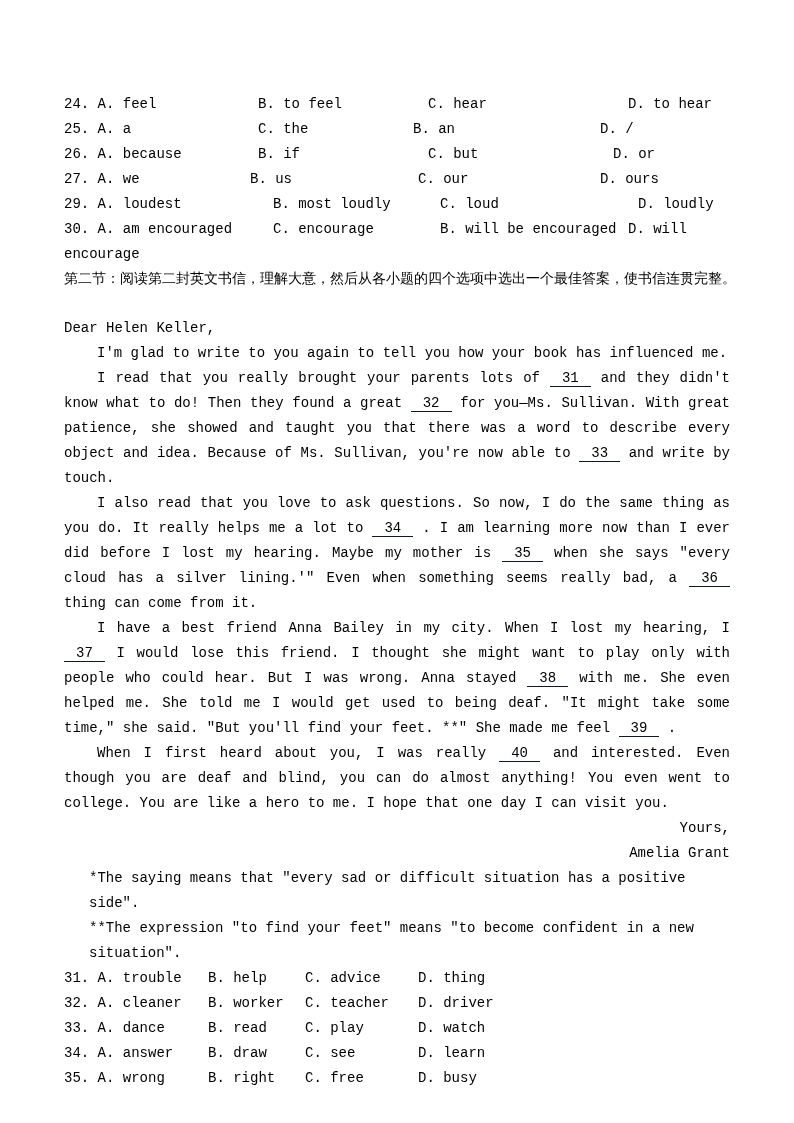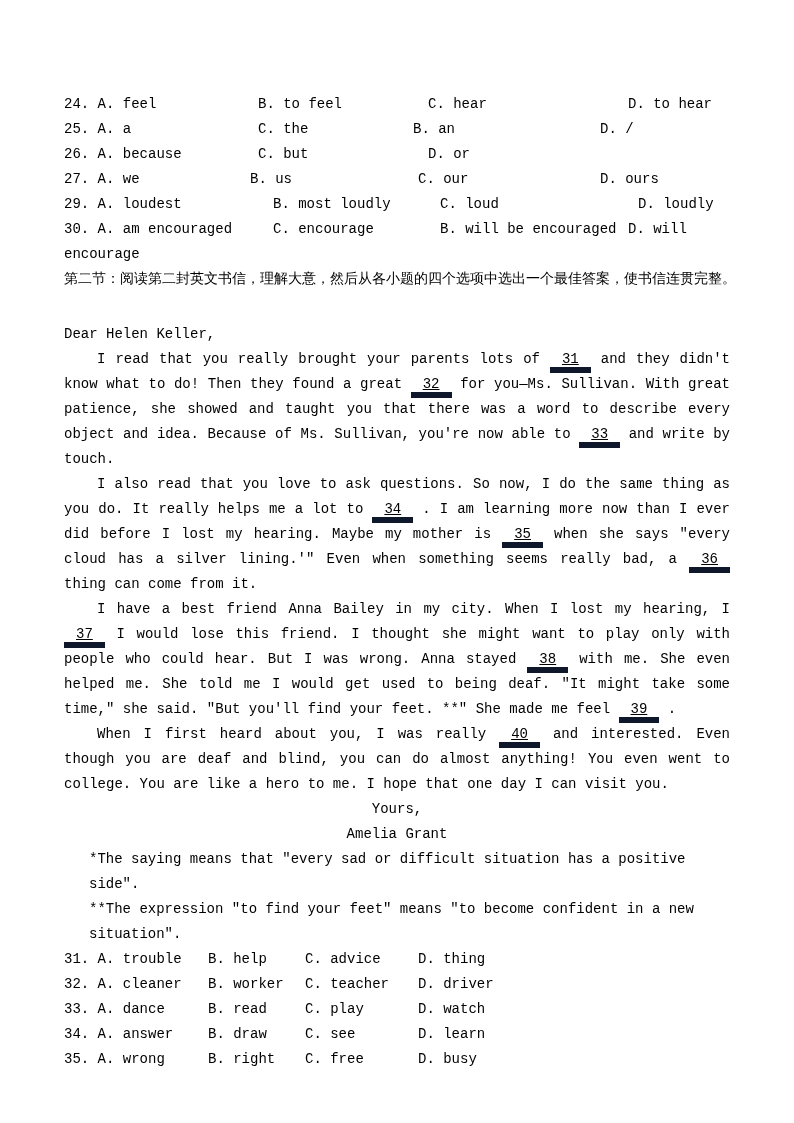--- a/index.html
+++ b/index.html
@@ -15,29 +15,28 @@
   #q-top .q:nth-child(1) .q-row{grid-template-columns:194px 170px 200px 1fr}
   #q-top .q:nth-child(2) .q-row{grid-template-columns:194px 155px 187px 1fr}
   #q-top .q:nth-child(3) .q-row{grid-template-columns:194px 170px 185px 1fr}
   #q-top .q:nth-child(4) .q-row{grid-template-columns:186px 168px 182px 1fr}
   #q-top .q:nth-child(5) .q-row{grid-template-columns:209px 167px 198px 1fr}
   #q-top .q:nth-child(6) .q-row{grid-template-columns:209px 167px 188px 1fr}
   #q-top .q:nth-child(7) .q-row{grid-template-columns:209px 182px 183px 1fr}
   
   #q-bottom .q-row{grid-template-columns:144px 97px 113px 1fr}
   .section-note{white-space:nowrap}
-  .letter{margin-top:30px}
+  .letter{margin-top:24px}
   .para{text-align:justify;text-indent:33px}
   .salutation{text-indent:0}
-  .right{text-align:center}
+  .right{text-align:right}
   .blank{
-    border-bottom:6px solid #0f172a;
+    border-bottom:1px solid #0f172a;
     padding:0 12px;
     white-space:pre;
-    text-decoration:underline;
   }
   .footnote{padding-left:25px}
 </style>
 </head>
 <body>
 
 <div class="page">
 
   <div id="q-top">
       <div class="q">
@@ -52,20 +51,21 @@
         <div class="q-row">
           <span class="opt">25. A. a</span>
           <span class="opt">C. the</span>
           <span class="opt">B. an</span>
           <span class="opt">D. /</span>
         </div>
       </div>
       <div class="q">
         <div class="q-row">
           <span class="opt">26. A. because</span>
+          <span class="opt">B. if</span>
           <span class="opt">C. but</span>
           <span class="opt">D. or</span>
         </div>
       </div>
       <div class="q">
         <div class="q-row">
           <span class="opt">27. A. we</span>
           <span class="opt">B. us</span>
           <span class="opt">C. our</span>
           <span class="opt">D. ours</span>
@@ -88,20 +88,21 @@
         </div>
         <div class="q-wrap">encourage</div>
       </div>
     </div>
 
   <div class="section-note">第二节：阅读第二封英文书信，理解大意，然后从各小题的四个选项中选出一个最佳答案，使书信连贯完整。</div>
 
   <div class="letter">
     <div class="salutation">Dear Helen Keller,</div>
     <div id="letter-paragraphs">
+        <div class="para">I'm glad to write to you again to tell you how your book has influenced me.</div>
         <div class="para">I read that you really brought your parents lots of <span class="blank">31</span> and they didn't know what to do! Then they found a great <span class="blank">32</span> for you—Ms. Sullivan. With great patience, she showed and taught you that there was a word to describe every object and idea. Because of Ms. Sullivan, you're now able to <span class="blank">33</span> and write by touch.</div>
         <div class="para">I also read that you love to ask questions. So now, I do the same thing as you do. It really helps me a lot to <span class="blank">34</span> . I am learning more now than I ever did before I lost my hearing. Maybe my mother is <span class="blank">35</span> when she says ″every cloud has a silver lining.′″ Even when something seems really bad, a <span class="blank">36</span> thing can come from it.</div>
         <div class="para">I have a best friend Anna Bailey in my city. When I lost my hearing, I <span class="blank">37</span> I would lose this friend. I thought she might want to play only with people who could hear. But I was wrong. Anna stayed <span class="blank">38</span> with me. She even helped me. She told me I would get used to being deaf. ″It might take some time," she said. ″But you'll find your feet. **″ She made me feel <span class="blank">39</span> .</div>
         <div class="para">When I first heard about you, I was really <span class="blank">40</span> and interested. Even though you are deaf and blind, you can do almost anything! You even went to college. You are like a hero to me. I hope that one day I can visit you.</div>
       </div>
     <div class="right">Yours,</div>
     <div class="right">Amelia Grant</div>
   </div>
 
   <div id="footnotes">

